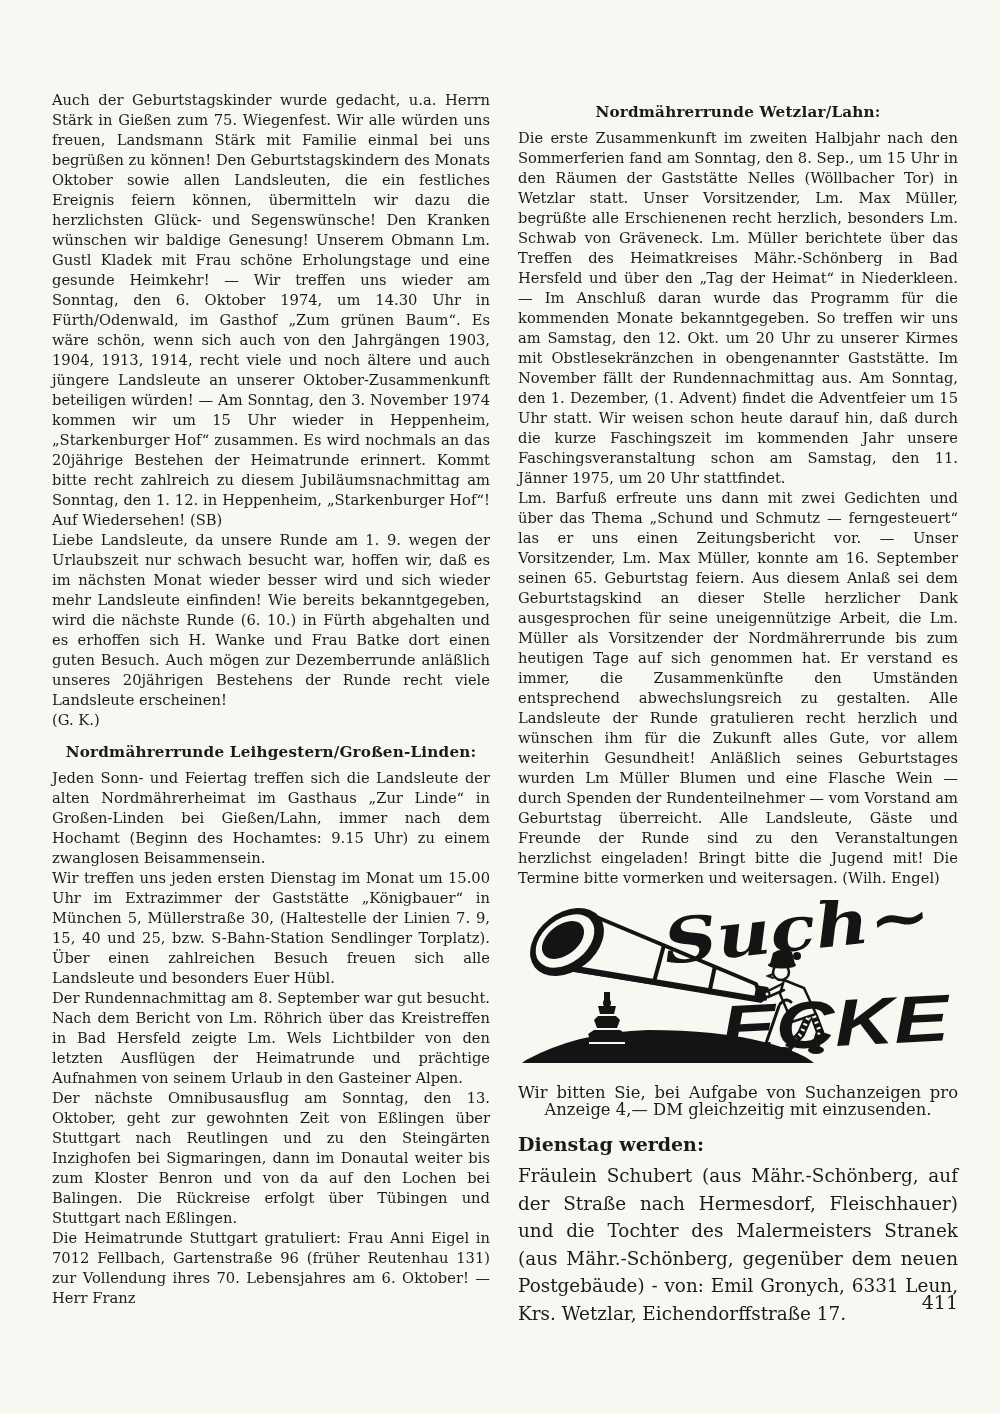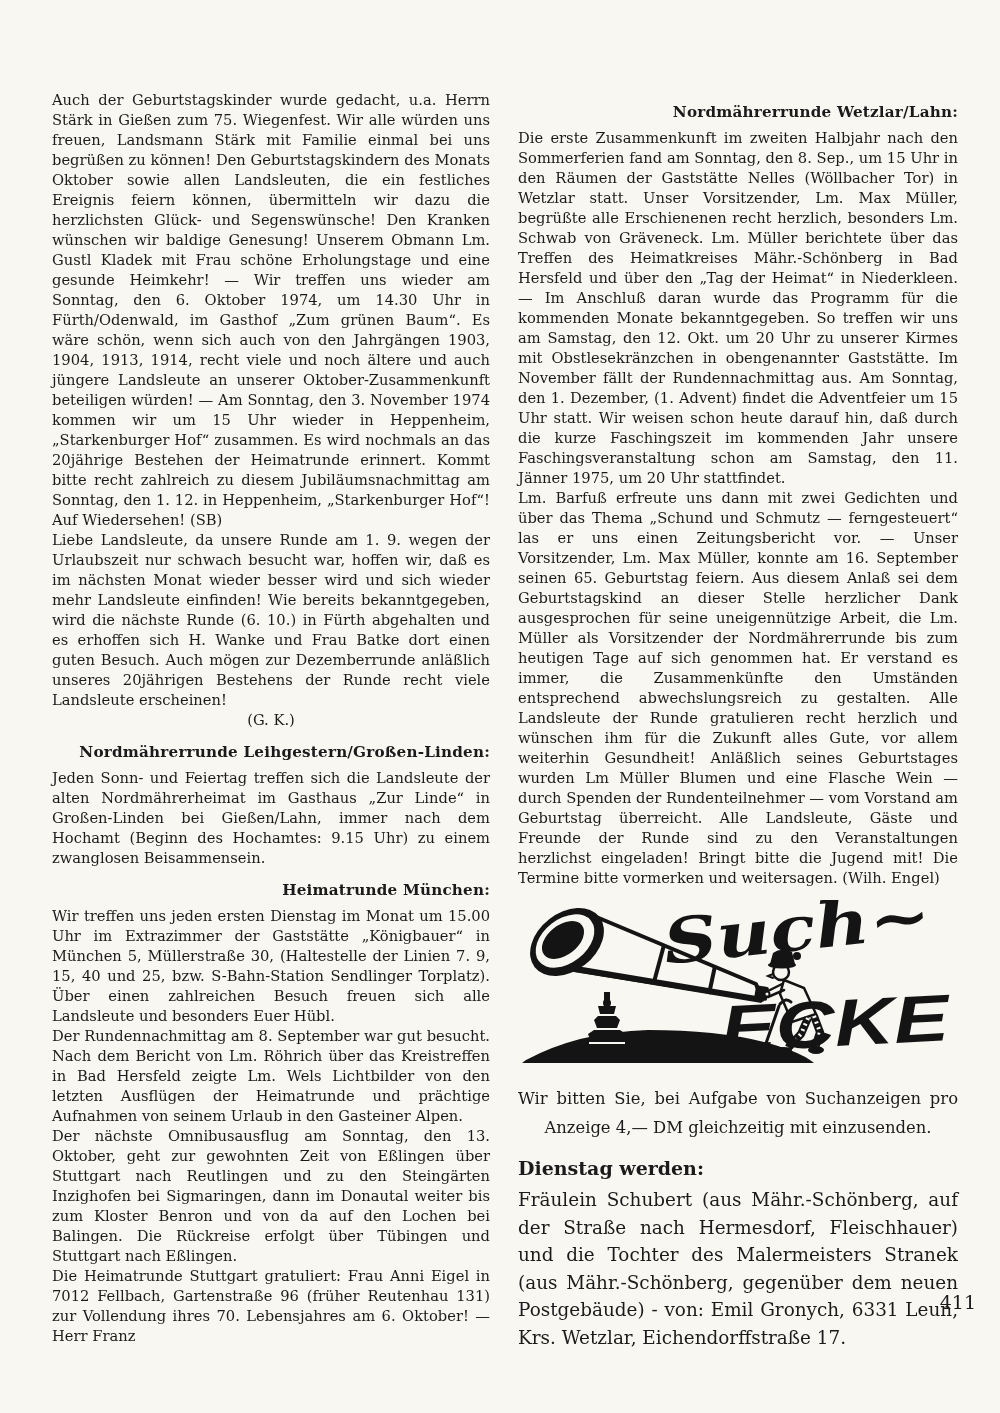--- a/index.html
+++ b/index.html
@@ -6,41 +6,40 @@
   body{
     width:1000px;height:1413px;position:relative;overflow:hidden;
     background:#f9f7f2;color:#1b1b1b;
     font-family:"DejaVu Serif", serif;
   }
   .col{position:absolute;top:90px;text-align:justify;font-size:14.7px;line-height:20px;}
   #col-left{left:52px;width:438px;}
   #col-right{left:518px;width:440px;}
   p{margin:0;padding:0;}
   .b{font-weight:normal;}
-  .heading{font-weight:bold;text-align:right;margin:12px 0 6px 0;font-size:15.2px;letter-spacing:.2px;}
-  .sig{text-align:center;line-height:20px;}
+  .heading{font-weight:bold;text-align:center;margin:12px 0 6px 0;font-size:15.2px;letter-spacing:.2px;}
+  .sig{text-align:left;line-height:20px;}
   .illustration-wrap{margin-top:12px;width:436px;height:168px;position:relative;}
-  .notice{font-weight:bold;font-size:16.4px;line-height:29px;text-align:justify;text-align-last:center;margin-top:16px;}
+  .notice{font-weight:bold;font-size:16.4px;line-height:17px;text-align:justify;text-align-last:center;margin-top:16px;}
   .h-gesucht{font-weight:bold;font-size:19px;text-align:left;margin:16px 0 8px 0;}
   .p-gesucht{font-size:18.4px;line-height:27.5px;text-align:justify;}
-  .pagenum{position:absolute;top:1291px;left:888px;width:88px;text-align:right;font-size:19px;}
+  .pagenum{position:absolute;top:1291px;left:870px;width:88px;text-align:right;font-size:19px;}
   svg text{user-select:none;}
 </style>
 </head>
 <body>
 
 <div class="col" id="col-left">
   <p><span>Auch der Geburtstagskinder wurde gedacht, u.a. Herrn Stärk in Gießen zum 75. Wiegenfest. Wir alle würden uns freuen, Landsmann Stärk mit Familie einmal bei uns begrüßen zu können! Den Geburtstagskindern des Monats Oktober sowie allen Landsleuten, die ein festliches Ereignis feiern können, übermitteln wir dazu die herzlichsten Glück- und Segenswünsche! Den Kranken wünschen wir baldige Genesung! Unserem Obmann Lm. Gustl Kladek mit Frau schöne Erholungstage und eine gesunde Heimkehr! — Wir treffen uns wieder am Sonntag, den </span><span class="b">6. Oktober 1974,</span><span> um 14.30 Uhr in Fürth/Odenwald, im Gasthof „Zum grünen Baum“. Es wäre schön, wenn sich auch von den Jahrgängen 1903, 1904, 1913, 1914, recht viele und noch ältere und auch jüngere Landsleute an unserer Oktober-Zusammenkunft beteiligen würden! — Am Sonntag, den </span><span class="b">3. November 1974</span><span> kommen wir um 15 Uhr wieder in Heppenheim, „Starkenburger Hof“ zusammen. Es wird nochmals an das </span><span class="b">20jährige Bestehen</span><span> der Heimatrunde erinnert. </span><span class="b">Kommt bitte</span><span> recht zahlreich zu diesem Jubiläumsnachmittag am Sonntag, den </span><span class="b">1. 12.</span><span> in Heppenheim, „Starkenburger Hof“! Auf Wiedersehen! (SB)</span></p>
   <p><span>Liebe Landsleute, da unsere Runde am 1. 9. wegen der Urlaubszeit nur schwach besucht war, hoffen wir, daß es im nächsten Monat wieder besser wird und sich wieder mehr Landsleute einfinden! Wie bereits bekanntgegeben, wird die nächste Runde (6. 10.) in Fürth abgehalten und es erhoffen sich H. Wanke und Frau Batke dort einen guten Besuch. Auch mögen zur Dezemberrunde anläßlich unseres 20jährigen Bestehens der Runde recht viele Landsleute erscheinen!</span></p>
   <div class="sig">(G. K.)</div>
 
   <div class="heading">Nordmährerrunde Leihgestern/Großen-Linden:</div>
   <p><span class="b">Jeden Sonn- und Feiertag</span><span> treffen sich die Landsleute der alten Nordmährerheimat im Gasthaus „Zur Linde“ in Großen-Linden bei Gießen/Lahn, immer nach dem Hochamt (Beginn des Hochamtes: 9.15 Uhr) zu einem zwanglosen Beisammensein.</span></p>
 
-  <div class="heading">Heimatrunde München:</div>
   <p><span>Wir treffen uns jeden ersten Dienstag </span><span class="b">im Monat um</span><span> 15.00 Uhr im Extrazimmer der Gaststätte „Königbauer“ in München 5, Müllerstraße 30, (Haltestelle der Linien 7. 9, 15, 40 und 25, bzw. S-Bahn-Station Sendlinger Torplatz). Über einen zahlreichen Besuch freuen sich alle Landsleute und besonders </span><span class="b">Euer Hübl.</span></p>
 
   <p><span>Der Rundennachmittag am 8. September war gut besucht. Nach dem Bericht von Lm. Röhrich über das Kreistreffen in Bad Hersfeld zeigte Lm. Wels Lichtbilder von den letzten Ausflügen der Heimatrunde und prächtige Aufnahmen von seinem Urlaub in den Gasteiner Alpen.</span></p>
   <p><span>Der nächste Omnibusausflug am Sonntag, den </span><span class="b">13. Oktober,</span><span> geht zur gewohnten Zeit von Eßlingen über Stuttgart nach Reutlingen und zu den Steingärten Inzighofen bei Sigmaringen, dann im Donautal weiter bis zum Kloster Benron und von da auf den Lochen bei Balingen. Die Rückreise erfolgt über Tübingen und Stuttgart nach Eßlingen.</span></p>
   <p><span>Die Heimatrunde Stuttgart gratuliert: Frau Anni </span><span class="b">Eigel</span><span> in 7012 Fellbach, Gartenstraße 96 (früher Reutenhau 131) zur Vollendung ihres 70. Lebensjahres am 6. Oktober! — Herr Franz </span></p>
 </div>
 
 <div class="col" id="col-right">
 
   <div class="heading">Nordmährerrunde Wetzlar/Lahn:</div>

